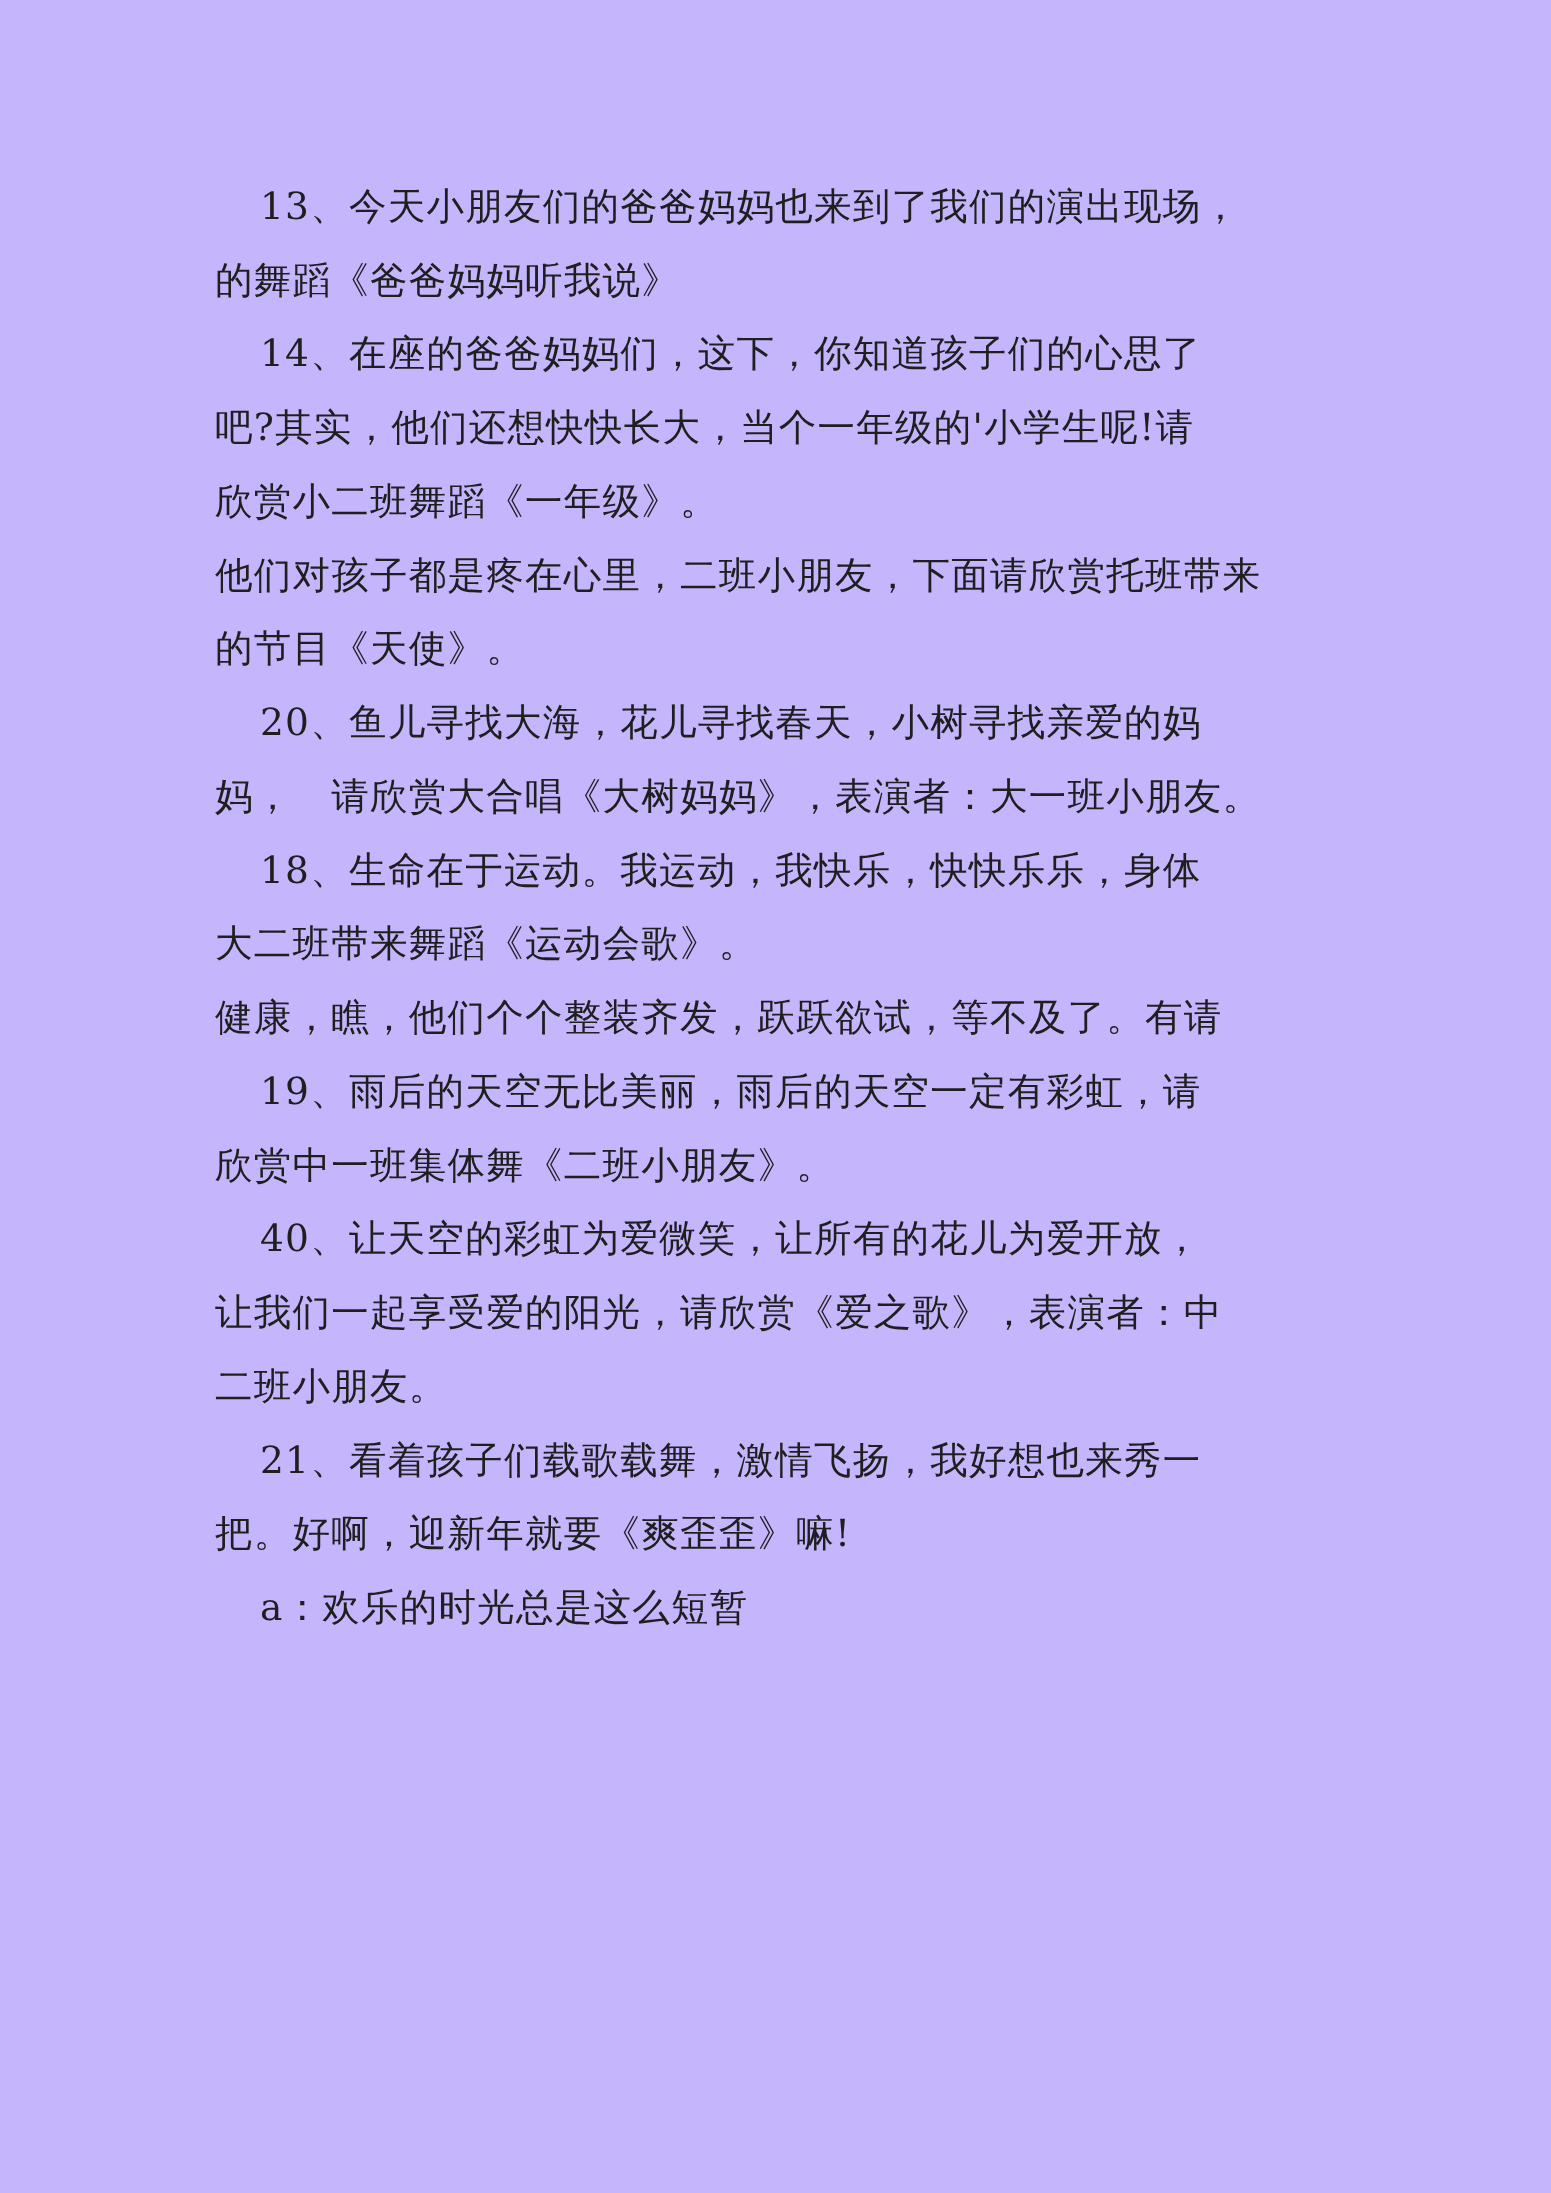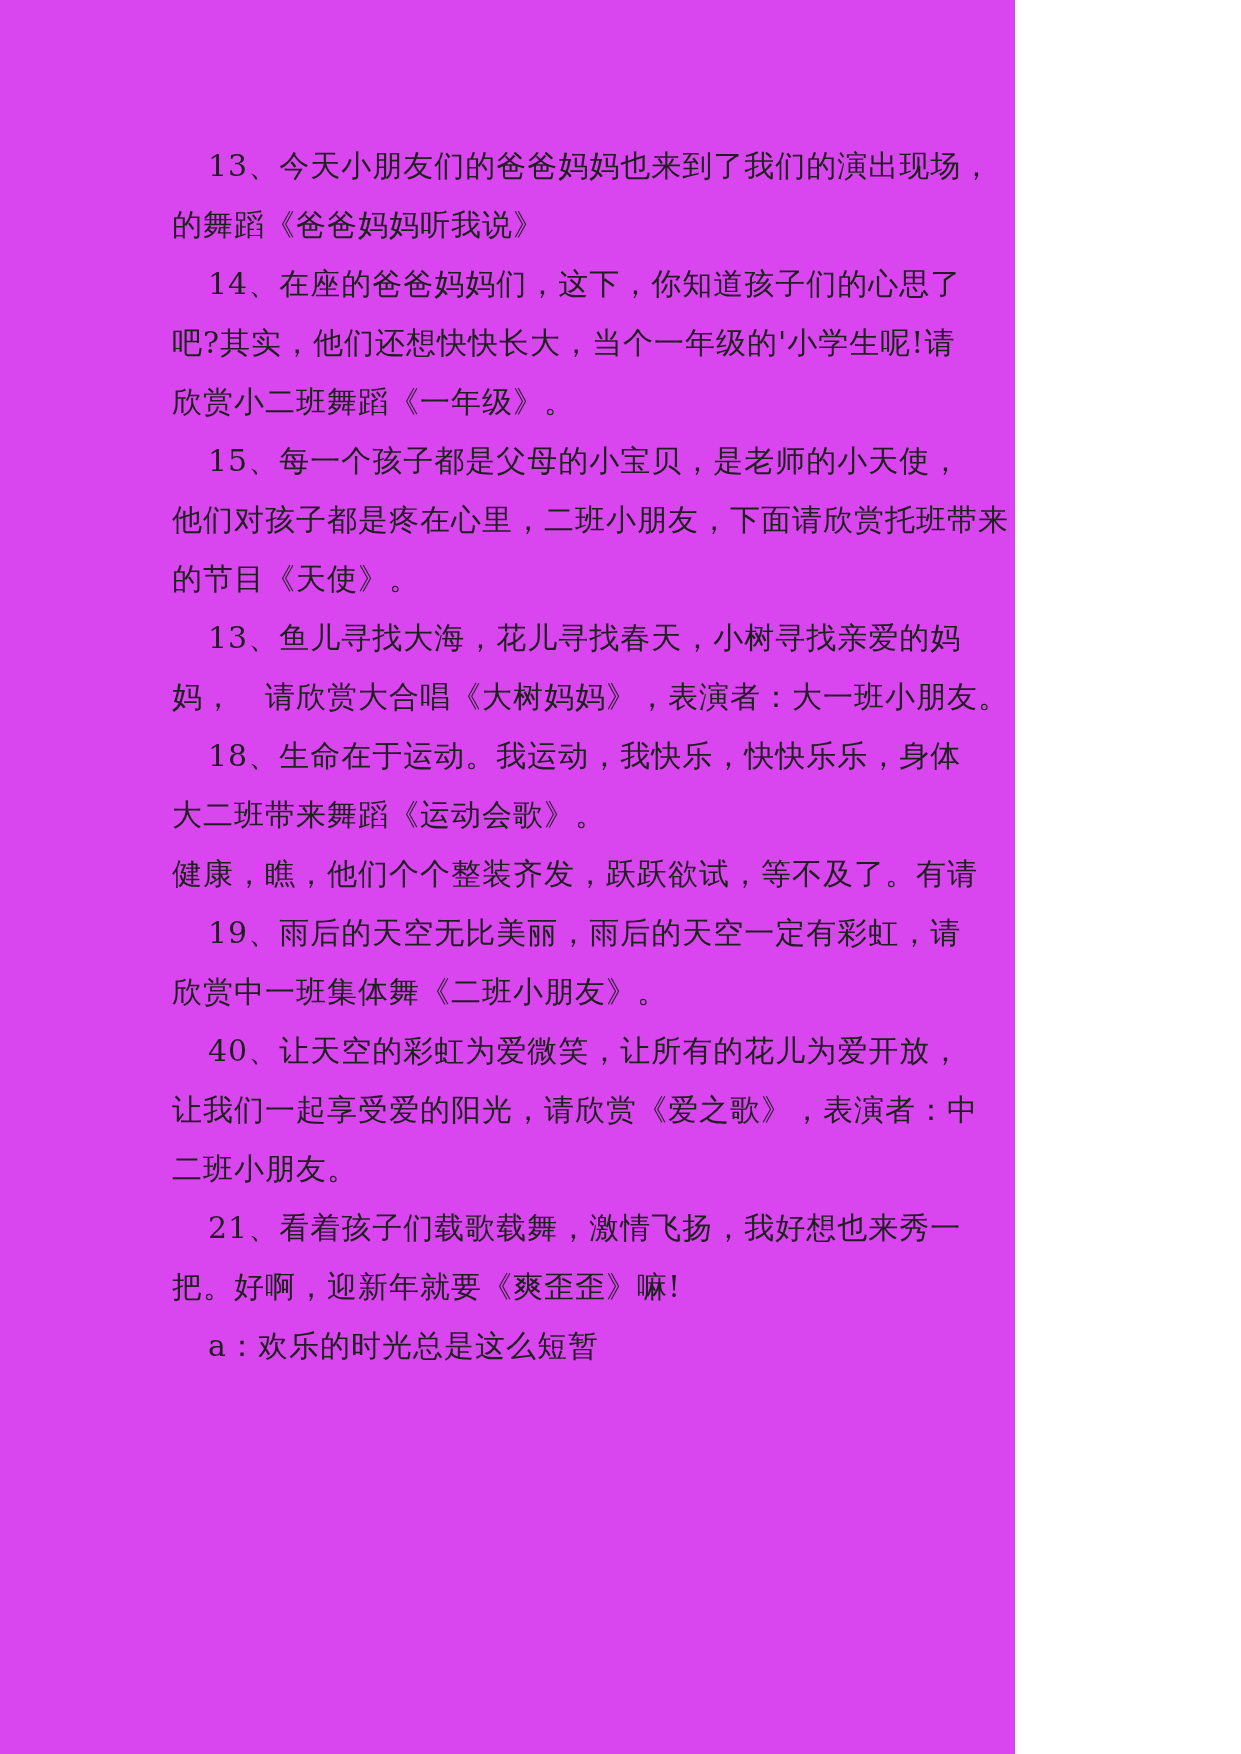--- a/index.html
+++ b/index.html
@@ -2,23 +2,23 @@
 <html lang="zh"><head>
 <meta charset="utf-8">
 <style>
   html, body {
     margin: 0;
     padding: 0;
     background: #ffffff;
   }
   .page {
     position: relative;
-    width: 1015px;
+    width: 1241px;
     height: 1754px;
-    background: #d946ef;
+    background: #c4b5fd;
     overflow: hidden;
   }
   .doc-body {
     position: absolute;
     left: 172px;
     top: 136px;
     width: 806px;
     color: #1f1f1f;
     font-family: "DejaVu Serif", "Liberation Serif", serif;
     font-size: 30px;
@@ -41,28 +41,27 @@
       <div class="line">的舞蹈《爸爸妈妈听我说》</div>
     </div>
 
     <div class="para">
       <div class="line first">14、在座的爸爸妈妈们，这下，你知道孩子们的心思了</div>
       <div class="line">吧?其实，他们还想快快长大，当个一年级的'小学生呢!请</div>
       <div class="line">欣赏小二班舞蹈《一年级》。</div>
     </div>
 
     <div class="para">
-      <div class="line first">15、每一个孩子都是父母的小宝贝，是老师的小天使，</div>
       <div class="line">他们对孩子都是疼在心里，二班小朋友，下面请欣赏托班带来</div>
       <div class="line">的节目《天使》。</div>
     </div>
 
 
     <div class="para">
-      <div class="line first">13、鱼儿寻找大海，花儿寻找春天，小树寻找亲爱的妈</div>
+      <div class="line first">20、鱼儿寻找大海，花儿寻找春天，小树寻找亲爱的妈</div>
       <div class="line">妈，　请欣赏大合唱《大树妈妈》，表演者：大一班小朋友。</div>
     </div>
 
     <div class="para">
       <div class="line first">18、生命在于运动。我运动，我快乐，快快乐乐，身体</div>
       <div class="line">大二班带来舞蹈《运动会歌》。</div>
       <div class="line">健康，瞧，他们个个整装齐发，跃跃欲试，等不及了。有请</div>
     </div>
 
     <div class="para">

